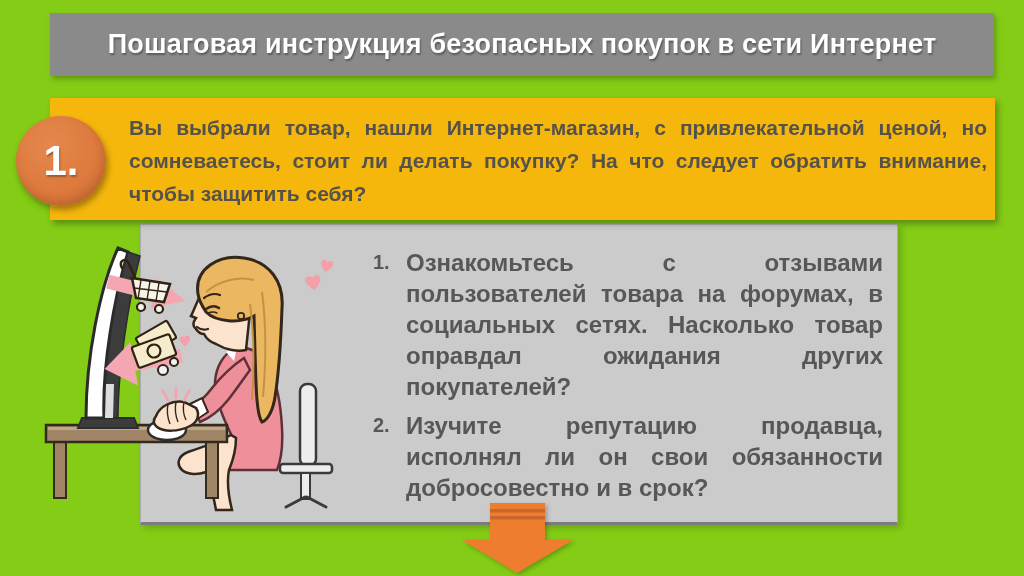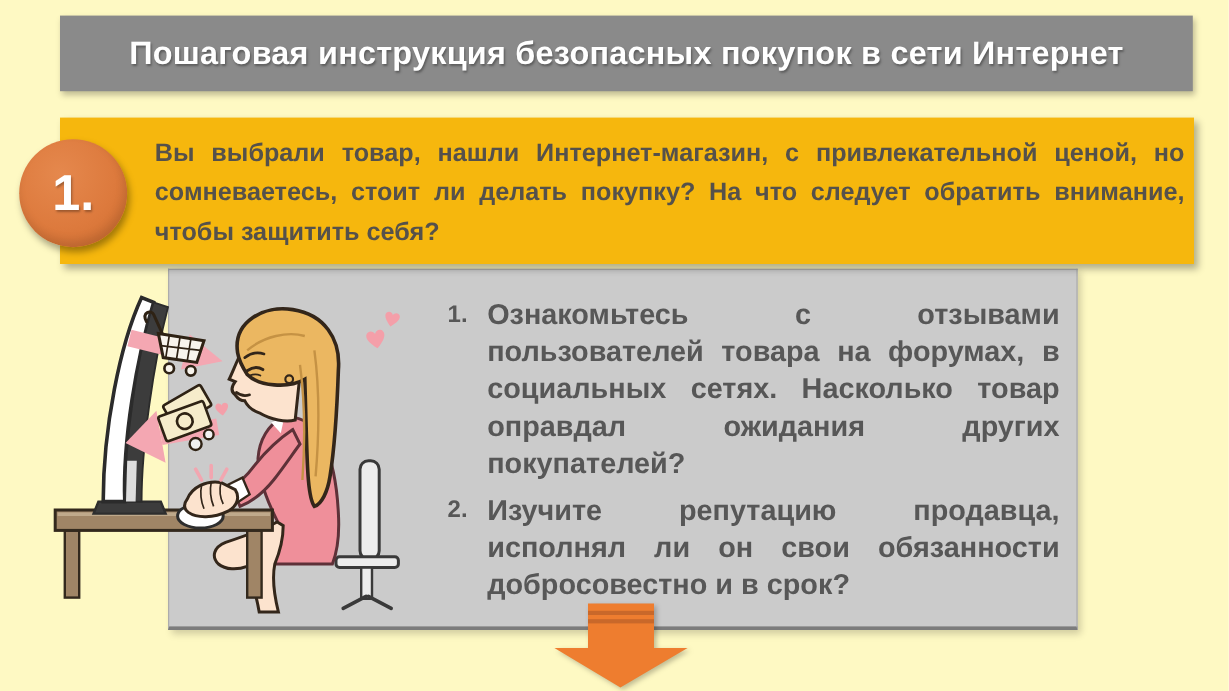--- a/index.html
+++ b/index.html
@@ -1,18 +1,18 @@
 <!DOCTYPE html>
 <html><head>
 <meta charset="utf-8">
 <style>
   html,body{margin:0;padding:0;}
   body{background:#ffffff;}
   .slide{
-    position:relative;width:1024px;height:576px;overflow:hidden;background:#fef9c3;
+    position:relative;width:1024px;height:576px;overflow:hidden;background:#84cc16;
     font-family:"Liberation Sans","DejaVu Sans",sans-serif;
   }
   
   .banner{
     position:absolute;left:50px;top:13px;width:944px;height:63px;
     background:#8A8A8A;box-shadow:2px 3px 5px rgba(0,0,0,0.25);
     display:flex;align-items:center;justify-content:center;
   }
   .banner h1{
     margin:0;color:#ffffff;font-size:27px;font-weight:bold;letter-spacing:0.2px;

